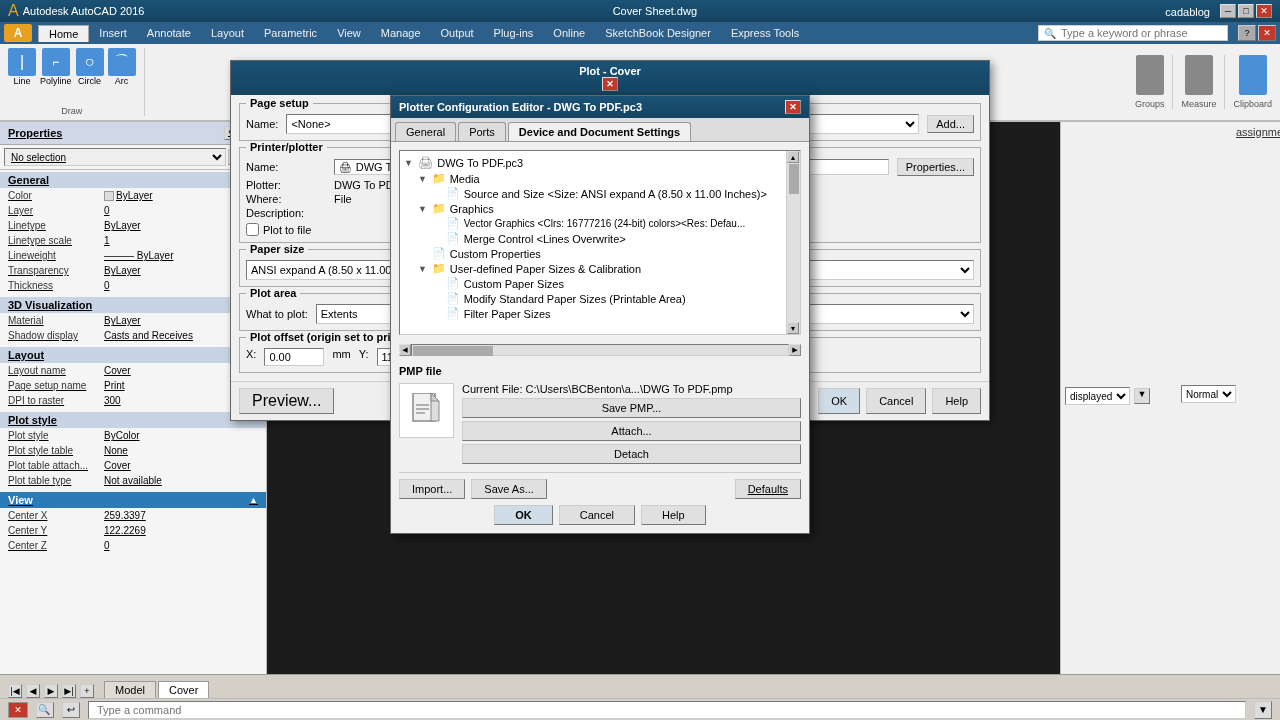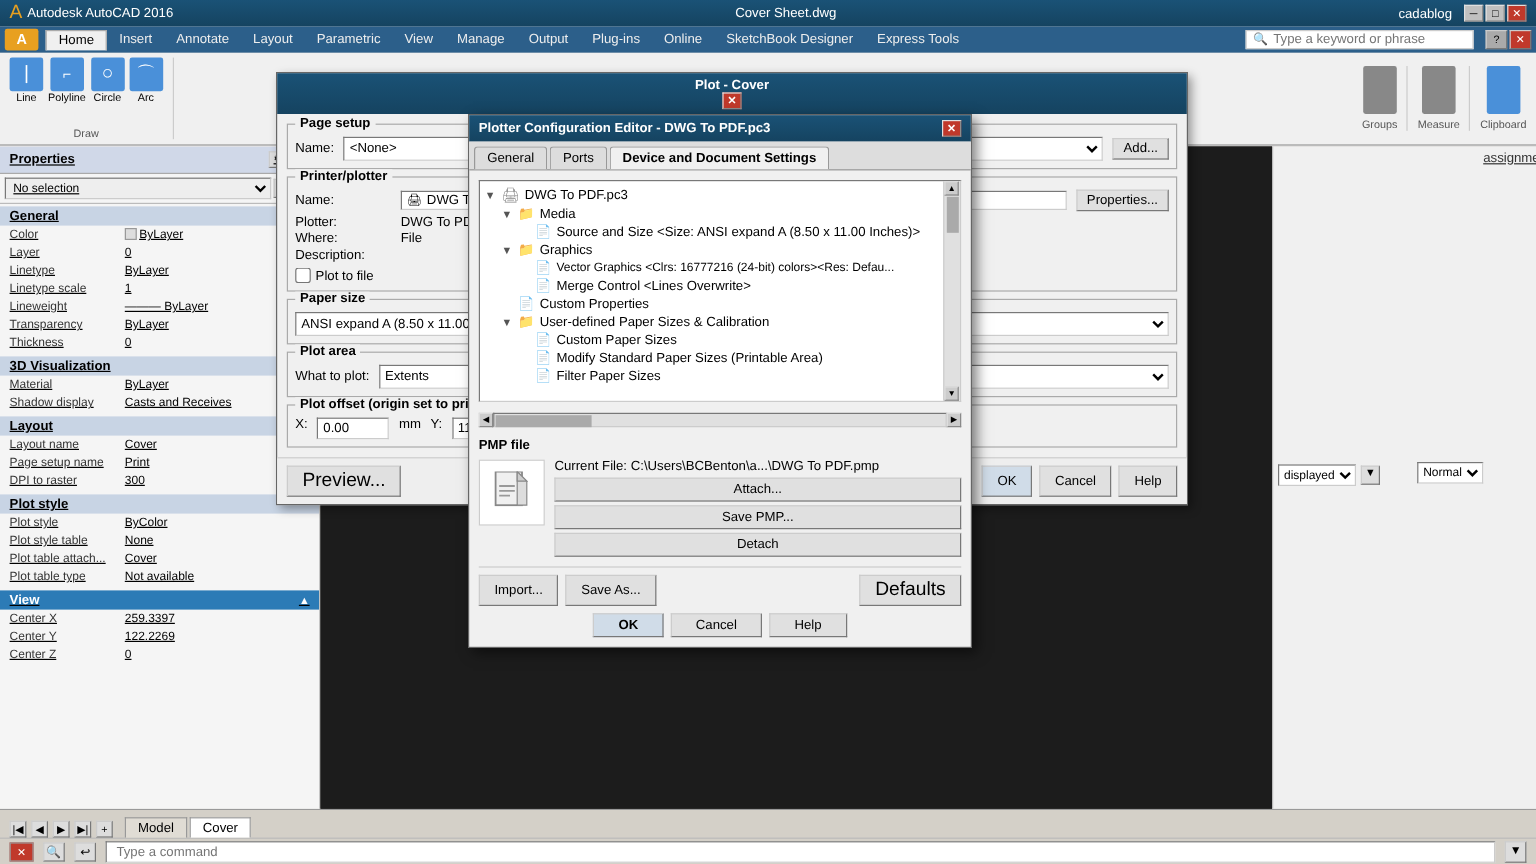--- a/index.html
+++ b/index.html
@@ -509,34 +509,34 @@
                 <line x1="5" y1="16" x2="18" y2="16" stroke="#999" stroke-width="1.5"></line>
                 <line x1="5" y1="20" x2="14" y2="20" stroke="#999" stroke-width="1.5"></line>
               </svg>
             </div>
 
             <div style="flex:1; display:flex; flex-direction:column; gap:3px;">
               <div style="font-size:11px;">
                 <span>Current File:</span>
                 <span>C:\Users\BCBenton\a...\DWG To PDF.pmp</span>
               </div>
+              <button style="padding:3px 8px; font-size:11px; background:#e0e0e0; border:1px outset #ccc; cursor:pointer; text-align:center;">Save PMP...</button>
               <button style="padding:3px 8px; font-size:11px; background:#e0e0e0; border:1px outset #ccc; cursor:pointer; text-align:center;">Attach...</button>
-              <button style="padding:3px 8px; font-size:11px; background:#e0e0e0; border:1px outset #ccc; cursor:pointer; text-align:center;">Save PMP...</button>
               <button style="padding:3px 8px; font-size:11px; background:#e0e0e0; border:1px outset #ccc; cursor:pointer; text-align:center;">Detach</button>
             </div>
           </div>
         </div>
 
         <div style="display:flex; justify-content:space-between; border-top:1px solid #ccc; padding-top:6px;">
           <div style="display:flex; gap:6px;">
             <button style="padding:3px 12px; background:#e0e0e0; border:1px outset #ccc; font-size:11px; cursor:pointer;">Import...</button>
             <button style="padding:3px 12px; background:#e0e0e0; border:1px outset #ccc; font-size:11px; cursor:pointer;">Save As...</button>
           </div>
           <div style="display:flex; gap:6px;">
-            <button style="padding:3px 12px; background:#e0e0e0; border:1px outset #ccc; font-size:16px; cursor:pointer;">Defaults</button>
+            <button style="padding:3px 12px; background:#e0e0e0; border:1px outset #ccc; font-size:11px; cursor:pointer;text-decoration:underline;">Defaults</button>
           </div>
         </div>
 
         <div style="display:flex; justify-content:center; gap:6px; padding-top:6px;">
           <button style="padding:3px 20px; background:#d0dce8; border:1px outset #ccc; font-size:11px; cursor:pointer; font-weight:bold;">OK</button>
           <button style="padding:3px 20px; background:#e0e0e0; border:1px outset #ccc; font-size:11px; cursor:pointer;">Cancel</button>
           <button style="padding:3px 20px; background:#e0e0e0; border:1px outset #ccc; font-size:11px; cursor:pointer;">Help</button>
         </div>
       </div>
     </div>

